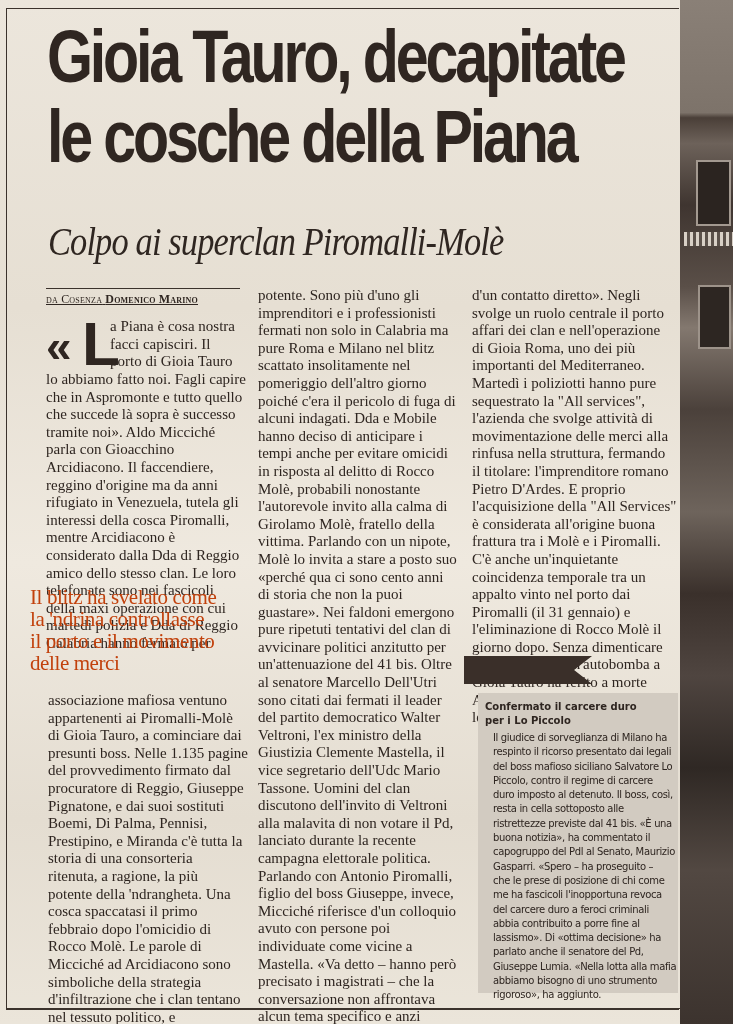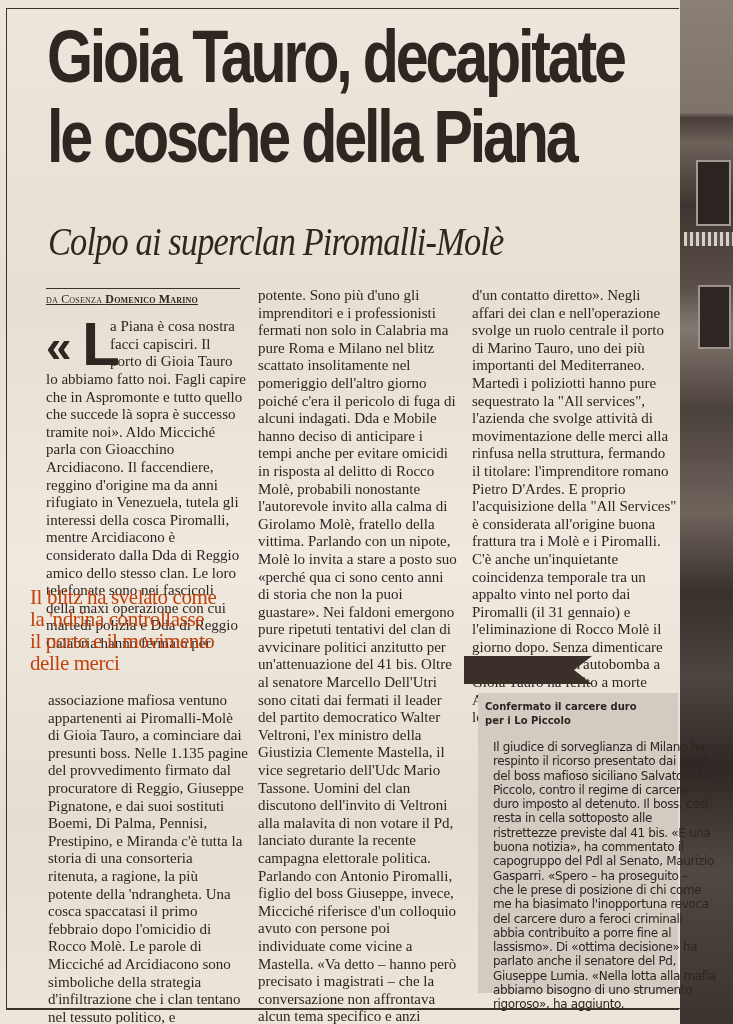--- a/index.html
+++ b/index.html
@@ -81,23 +81,22 @@
   .tag span {
     position:absolute; left:8px; top:3px;
     font-family:"DejaVu Sans", sans-serif; font-weight:normal; font-size:17px; letter-spacing:0.5px; color:#efe9e0;margin-top:34px;
   }
   .box-title {
     position:absolute; left:485px; top:700px; width:185px;
     font-family:"DejaVu Sans", sans-serif; font-weight:bold; font-size:10px; line-height:14px; color:#2e2520;
   }
   .box-body {
     position:absolute; left:493px; top:731px; width:186px;
-    font-family:"DejaVu Sans", sans-serif; font-size:12px; line-height:14.3px; color:#2e2520;
+    font-family:"DejaVu Sans", sans-serif; font-size:10px; line-height:14.3px; color:#2e2520;
     letter-spacing:-0.35px;
-    margin-top:9px;
   }
   .bottom-rule { position:absolute; left:6px; top:1008px; width:674px; border-top:1px solid #3b322c; }
 </style>
 </head>
 <body>
 
 <div class="paper"></div>
 <div class="photo-strip">
   <div class="win1"></div>
   <div class="bal"></div>
@@ -215,23 +214,23 @@
     <span class="line">Micciché riferisce d'un colloquio</span>
     <span class="line">avuto con persone poi</span>
     <span class="line">individuate come vicine a</span>
     <span class="line">Mastella. «Va detto – hanno però</span>
     <span class="line">precisato i magistrati – che la</span>
     <span class="line">conversazione non affrontava</span>
     <span class="line">alcun tema specifico e anzi</span>
   </div>
 <div class="col col3" id="col3">
     <span class="line">d'un contatto diretto». Negli</span>
+    <span class="line">svolge un ruolo centrale il porto</span>
     <span class="line">affari dei clan e nell'operazione</span>
-    <span class="line">svolge un ruolo centrale il porto</span>
-    <span class="line">di Marino Tauro, uno dei più</span>
+    <span class="line">di Gioia Roma, uno dei più</span>
     <span class="line">importanti del Mediterraneo.</span>
     <span class="line">Martedì i poliziotti hanno pure</span>
     <span class="line">sequestrato la "All services",</span>
     <span class="line">l'azienda che svolge attività di</span>
     <span class="line">movimentazione delle merci alla</span>
     <span class="line">rinfusa nella struttura, fermando</span>
     <span class="line">il titolare: l'imprenditore romano</span>
     <span class="line">Pietro D'Ardes. E proprio</span>
     <span class="line">l'acquisizione della "All Services"</span>
     <span class="line">è considerata all'origine buona</span>
@@ -261,21 +260,21 @@
     <span class="line">respinto il ricorso presentato dai legali</span>
     <span class="line">del boss mafioso siciliano Salvatore Lo</span>
     <span class="line">Piccolo, contro il regime di carcere</span>
     <span class="line">duro imposto al detenuto. Il boss, così,</span>
     <span class="line">resta in cella sottoposto alle</span>
     <span class="line">ristrettezze previste dal 41 bis. «È una</span>
     <span class="line">buona notizia», ha commentato il</span>
     <span class="line">capogruppo del Pdl al Senato, Maurizio</span>
     <span class="line">Gasparri. «Spero – ha proseguito –</span>
     <span class="line">che le prese di posizione di chi come</span>
-    <span class="line">me ha biasimato l'inopportuna revoca</span>
+    <span class="line">me ha fascicoli l'inopportuna revoca</span>
     <span class="line">del carcere duro a feroci criminali</span>
     <span class="line">abbia contribuito a porre fine al</span>
     <span class="line">lassismo». Di «ottima decisione» ha</span>
     <span class="line">parlato anche il senatore del Pd,</span>
     <span class="line">Giuseppe Lumia. «Nella lotta alla mafia</span>
     <span class="line">abbiamo bisogno di uno strumento</span>
     <span class="line">rigoroso», ha aggiunto.</span>
   </div>
 
 <div class="bottom-rule"></div>

